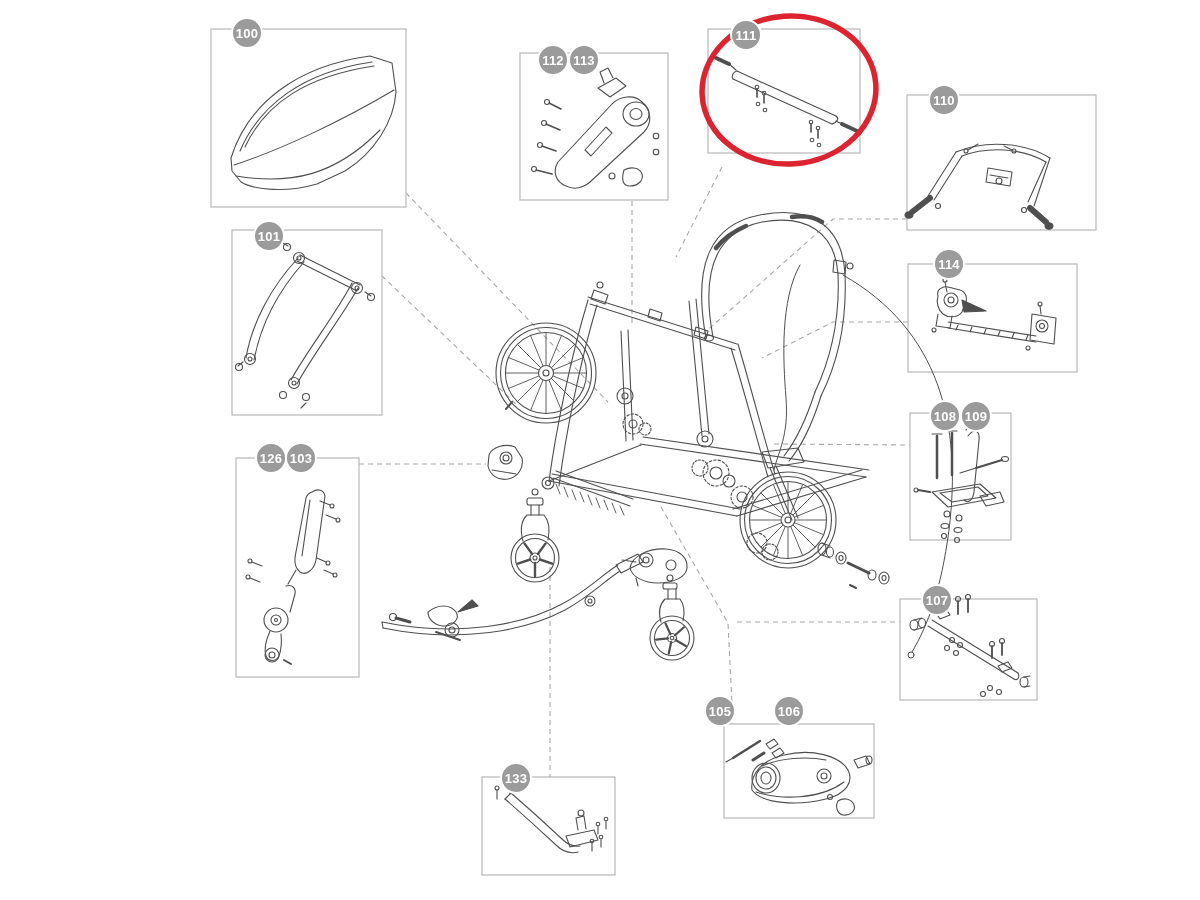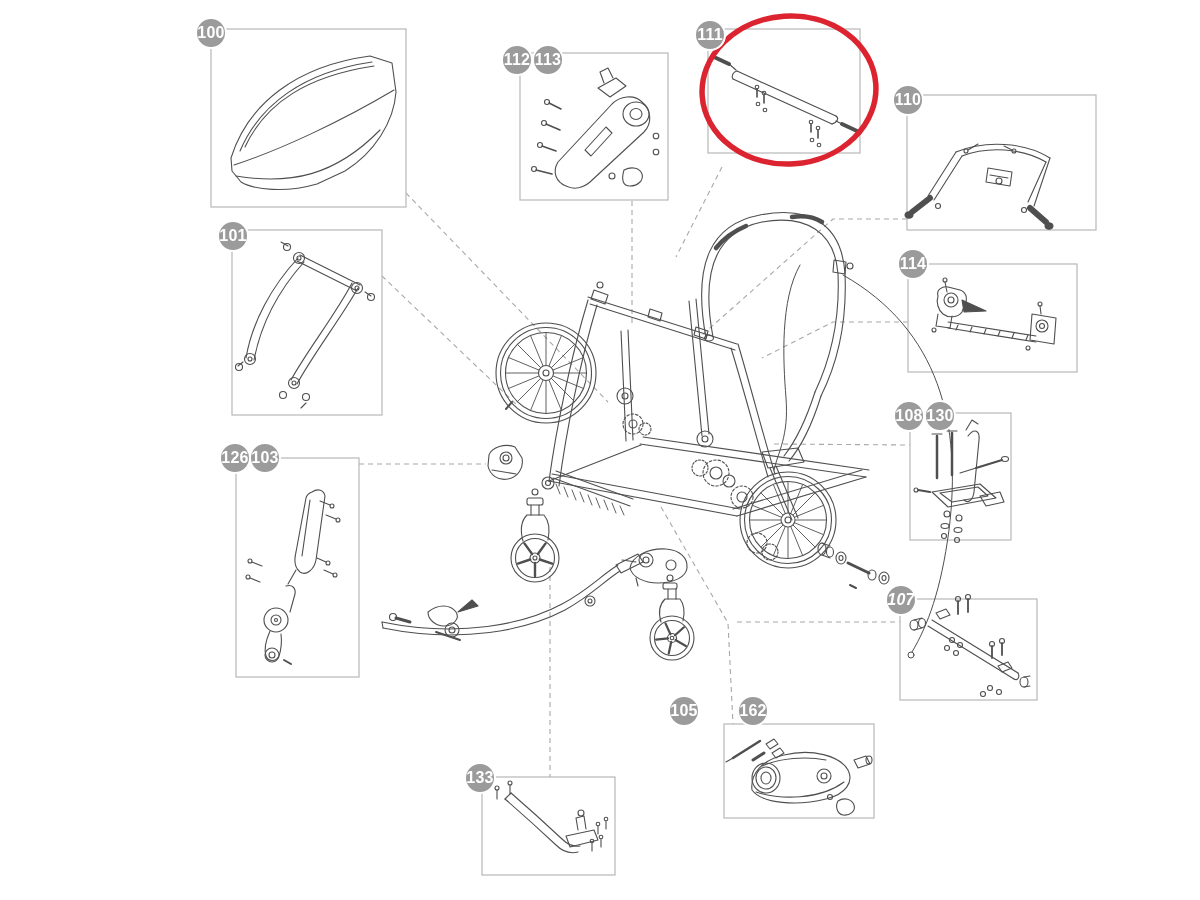--- a/index.html
+++ b/index.html
@@ -2,22 +2,22 @@
 <html><head>
 <meta charset="utf-8">
 <style>
   html,body{margin:0;padding:0;background:#ffffff;}
   .stage{position:relative;width:1200px;height:900px;background:#fff;overflow:hidden;
          font-family:"Liberation Sans",sans-serif;}
   .stage svg{position:absolute;left:0;top:0;}
   .badge{position:absolute;width:28px;height:28px;border-radius:50%;
          background:#9b9b9b;border:2px solid #ffffff;box-sizing:content-box;
          display:flex;align-items:center;justify-content:center;
-         color:#ffffff;font-size:16px;font-weight:700;letter-spacing:.2px;
-         transform:translate(-2px,-2px);z-index:5;user-select:none;}
+         color:#ffffff;font-size:13px;font-weight:700;letter-spacing:.2px;
+         transform:translate(-2px,-2px);z-index:5;user-select:none;margin-left:36px;}
 </style>
 </head>
 <body>
 
 <div class="stage">
 
 <svg width="1200" height="900" viewBox="0 0 1200 900">
 
   <g stroke="#a8a8a8" stroke-width="1.1" fill="none" stroke-dasharray="5 4">
     <path d="M406,193 L608,402"></path>
@@ -426,30 +426,30 @@
   <div class="badge" style="left:251px;top:444px;justify-content:center;">
       <span>103</span>
     </div>
   <div class="badge" style="left:466px;top:764px;">
       <span>133</span>
     </div>
   <div class="badge" style="left:670px;top:697px;">
       <span>105</span>
     </div>
   <div class="badge" style="left:739px;top:697px;">
-      <span>162</span>
-    </div>
-  <div class="badge" style="left:887px;top:586px;font-style:italic;">
+      <span>106</span>
+    </div>
+  <div class="badge" style="left:887px;top:586px;">
       <span>107</span>
     </div>
   <div class="badge" style="left:895px;top:402px;">
       <span>108</span>
     </div>
   <div class="badge" style="left:926px;top:402px;">
-      <span>130</span>
+      <span>109</span>
     </div>
   <div class="badge" style="left:894px;top:86px;">
       <span>110</span>
     </div>
   <div class="badge" style="left:696px;top:21px;">
       <span>111</span>
     </div>
   <div class="badge" style="left:503px;top:46px;">
       <span>112</span>
     </div>

